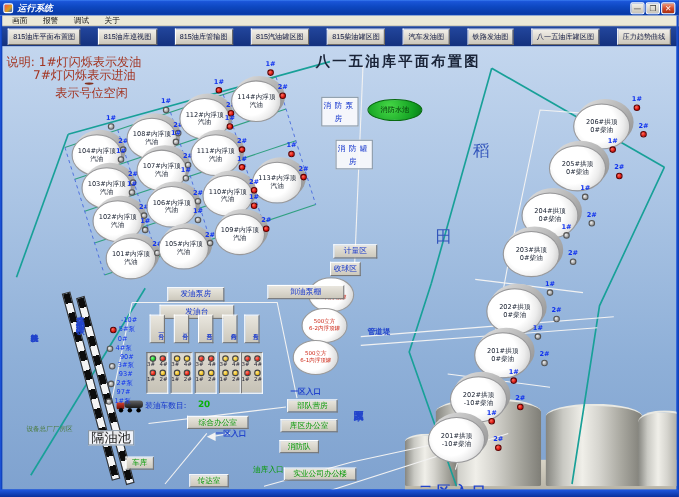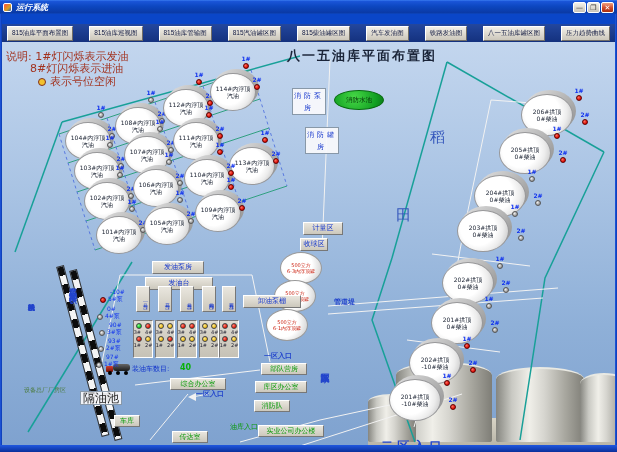--- a/index.html
+++ b/index.html
@@ -36,21 +36,21 @@
   #map-lines { left:0; top:0; pointer-events:none; z-index:3; }
   #page-title { left:268px; top:5px; width:184px; text-align:center; font-size:13px; font-weight:bold;
     letter-spacing:2px; color:#1a2438; z-index:4; }
 
   
   #legend { left:4px; top:9px; z-index:4; color:#a23320; font-size:11px; }
   #legend .lg-line { height:12px; line-height:12px; }
   #legend .lg-indent { padding-left:24px; }
   .lg-row { height:13px; display:flex; align-items:center; }
   .lg-row .lg-st { margin-right:3px; }
-  .lg-row.lg-indent2 { padding-left:32px; }
+  .lg-row.lg-indent2 { padding-left:32px;flex-direction:column; }
   .dot { width:8px; height:8px; border-radius:50%; border:1px solid #803020; margin-right:4px; display:inline-block; }
 
   
   .tank { z-index:4; }
   .tank::before { content:""; position:absolute; left:3px; top:-4px; width:100%; height:100%;
     border-radius:50%; background:linear-gradient(135deg,#e2e2e2,#8d8d8d); }
   .tface { position:absolute; inset:0; border-radius:50%; border:1px solid #98989a;
     background:radial-gradient(circle at 40% 42%,#ffffff 46%,#ececec 66%,#cccccc 84%,#b4b4b4);
     display:flex; flex-direction:column; align-items:center; justify-content:center; }
   .tface span { font-size:6px; line-height:7px; color:#141c2c; white-space:nowrap; }
@@ -141,20 +141,26 @@
 <body>
 
 <div id="win">
   <div id="titlebar">
     <span id="app-icon"></span>
     <span id="win-title">运行系统</span>
     <span class="winbtn">—</span>
     <span class="winbtn">❐</span>
     <span class="winbtn close">✕</span>
   </div>
+  <div id="menubar">
+      <span class="menu-item">画面</span>
+      <span class="menu-item">报警</span>
+      <span class="menu-item">调试</span>
+      <span class="menu-item">关于</span>
+    </div>
   <div id="toolbar">
       <button class="tbtn">815油库平面布置图</button>
       <button class="tbtn">815油库巡视图</button>
       <button class="tbtn">815油库管输图</button>
       <button class="tbtn">815汽油罐区图</button>
       <button class="tbtn">815柴油罐区图</button>
       <button class="tbtn">汽车发油图</button>
       <button class="tbtn">铁路发油图</button>
       <button class="tbtn">八一五油库罐区图</button>
       <button class="tbtn">压力趋势曲线</button>
@@ -209,36 +215,36 @@
           <path d="M153,60 L189,176"></path>
         <path d="M201,44 L237,160"></path>
           <path d="M249,28 L285,144"></path>
       </g>
     </svg>
 
     <div id="page-title">八一五油库平面布置图</div>
 
     <div id="legend">
       <div class="lg-line">说明: 1#灯闪烁表示发油</div>
-      <div class="lg-line lg-indent">8#灯闪烁表示进油</div>
+      <div class="lg-line lg-indent">7#灯闪烁表示进油</div>
       <div class="lg-row lg-indent2">
         <span class="dot" id="dot1" style="background: rgb(242, 193, 46);"></span>
         <span>表示号位空闲</span>
       </div>
     </div>
 
     <div class="track" style="left:54px;top:224px;"></div>
     <div class="track" style="left:67px;top:228px;"></div>
 
     <div class="wbox blue2" style="left:290px;top:46px;width:34px;height:27px;">消防泵房</div>
     <div class="wbox blue2" style="left:303px;top:85px;width:34px;height:27px;">消防罐房</div>
     <div id="b-firepool" style="left:332px;top:48px;width:50px;height:20px;">消防水池</div>
     <div class="gbox blue" style="left:301px;top:180px;width:40px;">计量区</div>
     <div class="gbox blue" style="left:298px;top:196px;width:28px;">收球区</div>
-    <div class="gbox blue" style="left:241px;top:217px;width:58px;margin-top:36px;">卸油泵棚</div>
+    <div class="gbox blue" style="left:241px;top:217px;width:70px;">卸油泵棚</div>
     <div class="gbox blue" style="left:150px;top:219px;width:52px;">发油泵房</div>
     <div class="gbox blue" style="left:143px;top:235px;width:68px;">发油台</div>
     <div class="gbox green" style="left:168px;top:336px;width:56px;">综合办公室</div>
     <div class="gbox green" style="left:259px;top:321px;width:46px;">部队营房</div>
     <div class="gbox green" style="left:253px;top:339px;width:52px;">库区办公室</div>
     <div class="gbox green" style="left:252px;top:358px;width:36px;">消防队</div>
     <div class="gbox green" style="left:256px;top:383px;width:66px;">实业公司办公楼</div>
     <div class="gbox green" style="left:170px;top:389px;width:36px;">传达室</div>
     <div class="gbox green" style="left:112px;top:373px;width:26px;">车库</div>
     <div class="wbox dark" style="left:78px;top:349px;width:42px;height:14px;">隔油池</div>
@@ -256,21 +262,21 @@
     <div class="plain blue-t vert" style="left:64px;top:238px;height:96px;font-size:8px;letter-spacing:2px;">房泵油卸路铁</div>
 
     <div id="truck">
       <div class="tk-body"></div>
       <div class="tk-cab"></div>
       <div class="wheel w1"></div>
       <div class="wheel w2"></div>
       <div class="wheel w3"></div>
     </div>
     <div id="truck-count-label">装油车数目:</div>
-    <div id="truck-count-value">40</div>
+    <div id="truck-count-value">20</div>
   <div class="tank gas" style="left: 63px; top: 80px;">
         <div class="tface">
           <span>104#内浮顶</span>
           <span>汽油</span>
         </div>
         <div class="ind i1">
           <span class="ilab">1#</span>
           <span class="drop gray"></span>
         </div>
         <div class="ind i2">

